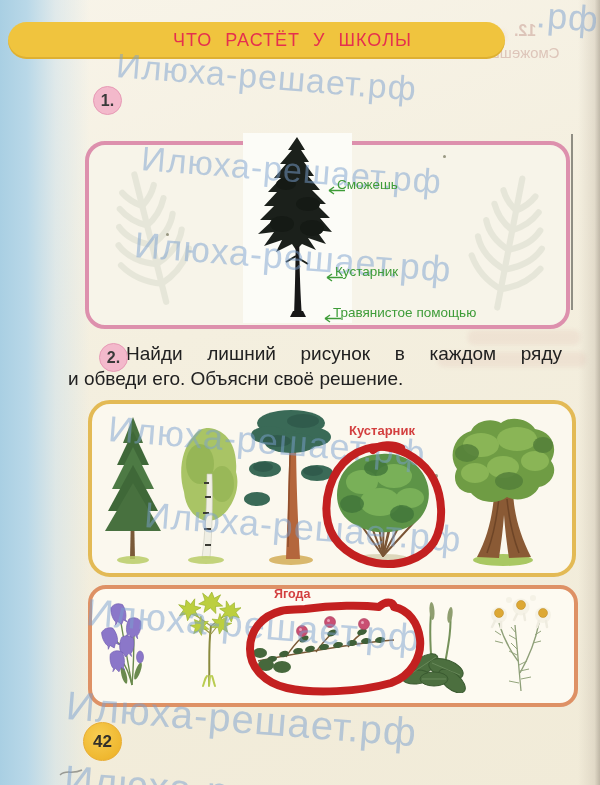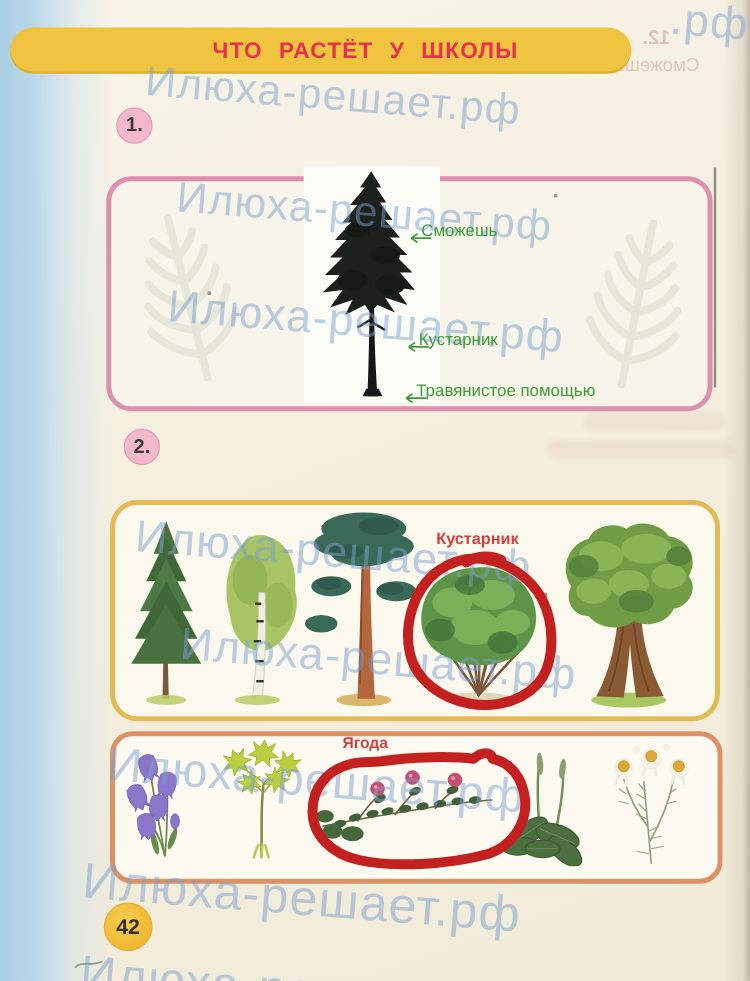--- a/index.html
+++ b/index.html
@@ -11,21 +11,21 @@
   
   .gutter{left:0;top:0;width:90px;height:785px;z-index:1;
     background:linear-gradient(90deg,#a9cfe3 0%,#b9d8e8 30%,rgba(205,225,236,.55) 62%,rgba(230,238,240,0) 100%);}
   .edge-right{right:0;top:0;width:22px;height:785px;z-index:1;
     background:linear-gradient(90deg,rgba(0,0,0,0) 0%,rgba(205,195,178,.45) 75%,rgba(150,140,125,.55) 100%);}
   .page-line{left:571px;top:134px;width:2px;height:176px;background:#6e6e64;opacity:.75;z-index:2;}
   
   .banner{left:8px;top:22px;width:497px;height:37px;border-radius:19px;z-index:3;
     background:#f0c43e;box-shadow:inset 0 -2px 0 rgba(190,140,30,.35);}
   .banner span{display:block;line-height:37px;text-align:center;padding-left:72px;
-    color:#e5304e;font-size:18px;font-weight:bold;letter-spacing:1px;word-spacing:7px;}
+    color:#e5304e;font-size:18px;font-weight:normal;letter-spacing:1px;word-spacing:7px;}
   
   .task{width:494px;left:68px;color:#212121;font-size:19px;line-height:25px;z-index:6;}
   .task .l1{display:block;text-align:justify;-moz-text-align-last:justify;text-align-last:justify;text-indent:58px;}
   .task .l2{display:block;text-align:left;}
   .num{width:27px;height:27px;border-radius:50%;background:#f3b9cb;border:1px solid #e79ab5;
     color:#3a3a3a;font-weight:bold;font-size:16px;text-align:center;line-height:27px;z-index:7;}
   
   .frame{z-index:3;background:#faf7ec;}
   .box1{left:85px;top:141px;width:477px;height:180px;border:4px solid #dd90ad;border-radius:20px;background:#f7f4e9;}
   .box2{left:88px;top:400px;width:480px;height:169px;border:4px solid #e3ba55;border-radius:22px;background:#fbf8ee;}
@@ -117,20 +117,24 @@
     <span>Кустарник</span>
   </span>
   <span class="abs glabel" style="left:333px;top:305px;">
     <span class="arr"><svg width="18" height="9">
           <path d="M1 4.5 L17 4.5 M1 4.5 L6 1 M1 4.5 L6 8" stroke="#3e9c38" stroke-width="1.4" fill="none"></path>
         </svg></span>
     <span>Травянистое помощью</span>
   </span>
 
   <div class="abs num" style="left:99px;top:343px;">2.</div>
+  <div class="abs task" style="top:341px;">
+    <span class="l1">Найди лишний рисунок в каждом ряду</span>
+    <span class="l2">и обведи его. Объясни своё решение.</span>
+  </div>
 
   <div class="abs frame box2"></div>
 
   <div class="abs plant" style="left:97px;top:413px;">
     <svg width="72" height="152" viewBox="0 0 72 152">
       <path d="M34 100 L33 146 L38 146 L37 100 Z" fill="#7a5a38"></path>
       <path d="M36 4 L26 30 L46 30 Z" fill="#48713f"></path>
       <path d="M36 18 L20 52 L52 52 Z" fill="#3f6838"></path>
       <path d="M36 34 L15 76 L57 76 Z" fill="#4d7a44"></path>
       <path d="M36 52 L11 98 L61 98 Z" fill="#3f6838"></path>

